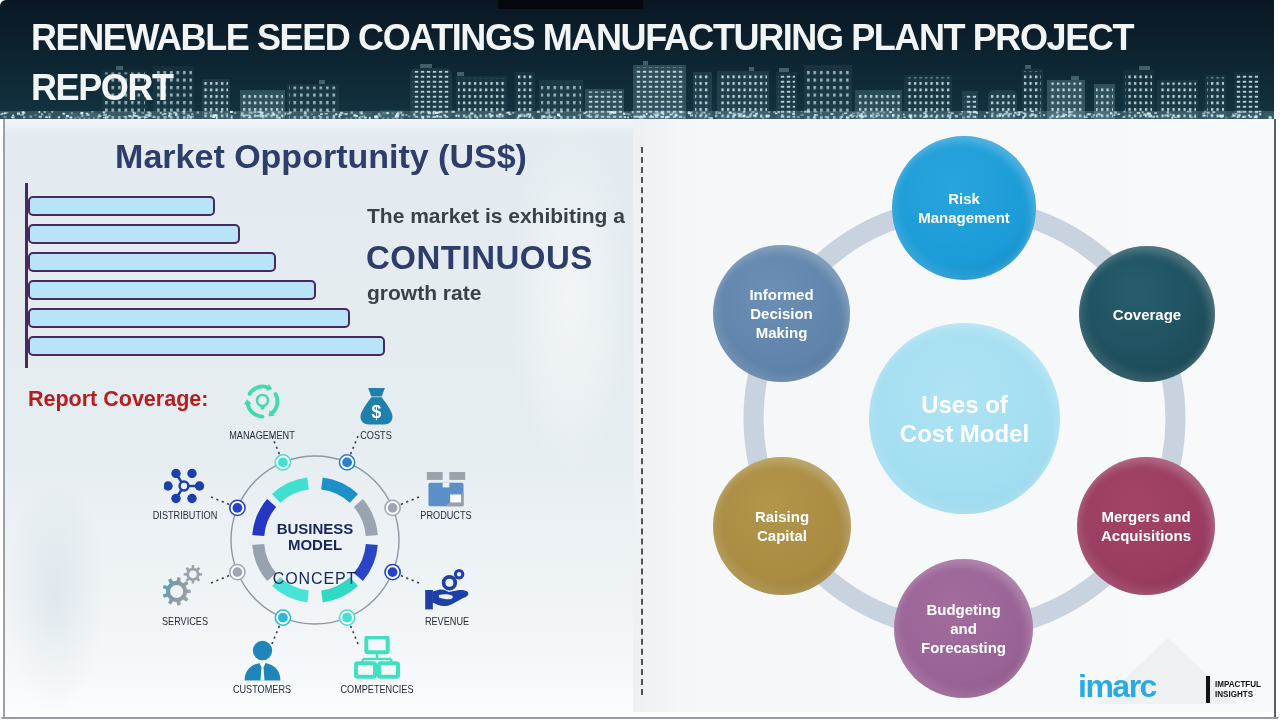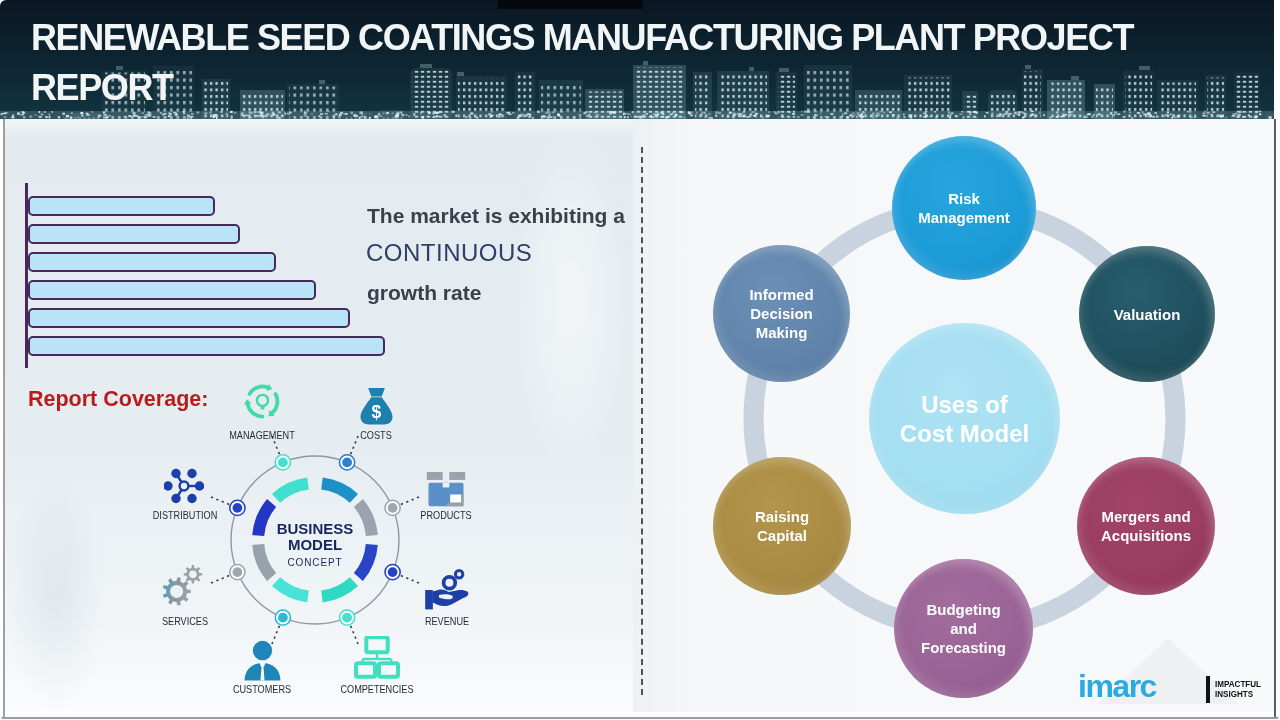--- a/index.html
+++ b/index.html
@@ -12,27 +12,27 @@
 #rightpanel{position:absolute;left:633px;top:119px;width:641px;height:593px;background:linear-gradient(90deg,#eef1f3 0%,#f5f7f8 10%,#f8f9fa 100%);}
 #pyr{position:absolute;left:1098px;top:638px;width:0;height:0;border-left:70px solid transparent;border-right:70px solid transparent;border-bottom:66px solid rgba(231,233,235,0.55);}
 #borderL{position:absolute;left:3px;top:119px;width:2px;height:598px;background:#9aa2a8;}
 #borderB{position:absolute;left:0px;top:717px;width:1280px;height:2px;background:#959ca3;}
 #borderR{position:absolute;left:1274px;top:119px;width:2px;height:598px;background:#565f68;}
 #divider{position:absolute;left:641px;top:147px;height:548px;border-left:2px dashed #4d5358;}
 #mtitle{position:absolute;left:56px;top:137px;width:530px;text-align:center;font-size:34px;font-weight:bold;color:#2e3d69;}
 .bar{position:absolute;background:#b9e4f7;border:2.5px solid #49285e;border-radius:5px;height:16px;}
 #axis{position:absolute;left:25px;top:183px;width:2.5px;height:185px;background:#49285e;}
 #mk1{position:absolute;left:367px;top:204px;font-size:21px;font-weight:bold;color:#3a4148;}
-#mk2{position:absolute;left:366px;top:239px;font-size:24px;font-weight:normal;color:#2e3d69;letter-spacing:0.5px;}
+#mk2{position:absolute;left:366px;top:239px;font-size:33px;font-weight:bold;color:#2e3d69;letter-spacing:0.5px;}
 #mk3{position:absolute;left:367px;top:281px;font-size:21px;font-weight:bold;color:#3a4148;}
 #repcov{position:absolute;left:28px;top:387px;font-size:21.5px;font-weight:bold;color:#b91c1c;}
 .iclabel{position:absolute;font-size:10.5px;color:#252c38;text-align:center;white-space:nowrap;transform:translateX(-50%) scaleX(0.87);transform-origin:center top;}
 #bmc-text{position:absolute;left:245px;top:521px;width:140px;text-align:center;color:#17265c;}
 #bmc-text .l1{font-size:15px;font-weight:bold;line-height:16px;}
-#bmc-text .l2{font-size:10px;letter-spacing:0.9px;margin-top:4px;}
+#bmc-text .l2{font-size:16px;letter-spacing:0.9px;margin-top:17px;}
 .bigring{position:absolute;left:741px;top:195px;}
 .ccirc{position:absolute;border-radius:50%;display:flex;align-items:center;justify-content:center;text-align:center;color:#fff;font-weight:bold;box-shadow:inset -4px 6px 9px rgba(255,255,255,0.22), inset 4px -6px 9px rgba(255,255,255,0.12);}
 .ccirc .t{width:92%;}
 #ctr{left:869px;top:323px;width:191px;height:191px;background:radial-gradient(circle at 45% 35%,#aee3f4 0%,#a3def1 60%,#97d6ec 100%);font-size:24px;line-height:29px;}
 #c1{left:892px;top:136px;width:144px;height:144px;background:radial-gradient(circle at 42% 34%,#27a5dd 0%,#1b9bd7 62%,#1286c2 100%);font-size:15px;line-height:19px;}
 #c2{left:1079px;top:246px;width:136px;height:136px;background:radial-gradient(circle at 42% 34%,#275e6e 0%,#1e4e5c 62%,#163f4c 100%);font-size:15px;}
 #c3{left:713px;top:245px;width:137px;height:137px;background:radial-gradient(circle at 42% 34%,#6b8fb5 0%,#5f83aa 62%,#527599 100%);font-size:15px;line-height:19px;}
 #c4{left:713px;top:457px;width:138px;height:138px;background:radial-gradient(circle at 42% 34%,#b2964b 0%,#a98b42 62%,#977a35 100%);font-size:15px;line-height:19px;}
 #c5{left:894px;top:559px;width:139px;height:139px;background:radial-gradient(circle at 42% 34%,#a26d9d 0%,#996295 62%,#875283 100%);font-size:15px;line-height:19px;}
 #c6{left:1077px;top:457px;width:138px;height:138px;background:radial-gradient(circle at 42% 34%,#a34467 0%,#993c5f 62%,#872f51 100%);font-size:15px;line-height:19px;}
@@ -655,20 +655,21 @@
 <rect x="257.3" y="56.3" width="1.9" height="1.5" fill="rgba(225,246,251,0.68)"></rect>
 </svg>
       <h1>RENEWABLE SEED COATINGS MANUFACTURING PLANT PROJECT REPORT</h1>
     </div>
 <div id="topbar"></div>
 <div id="borderL"></div>
     <div id="borderB"></div>
     <div id="borderR"></div>
 <div id="divider"></div>
 
+<div id="mtitle">Market Opportunity (US$)</div>
 <div id="axis"></div>
 <div class="bar" style="left:28px;top:196px;width:183px;"></div>
 <div class="bar" style="left:28px;top:224px;width:208px;"></div>
 <div class="bar" style="left:28px;top:252px;width:244px;"></div>
 <div class="bar" style="left:28px;top:280px;width:284px;"></div>
 <div class="bar" style="left:28px;top:308px;width:318px;"></div>
 <div class="bar" style="left:28px;top:336px;width:353px;"></div>
 <div id="mk1">The market is exhibiting a</div>
 <div id="mk2">CONTINUOUS</div>
 <div id="mk3">growth rate</div>
@@ -798,21 +799,21 @@
 <svg class="bigring" width="447" height="447" viewBox="0 0 447 447">
       <circle cx="223.5" cy="223.5" r="211" fill="none" stroke="#c9d3e0" stroke-width="20"></circle>
     </svg>
 <div class="ccirc" id="c1">
       <div class="t">Risk<br>Management</div>
     </div>
 <div class="ccirc" id="ctr">
       <div class="t">Uses of<br>Cost Model</div>
     </div>
 <div class="ccirc" id="c2">
-      <div class="t">Valuation</div>
+      <div class="t">Coverage</div>
     </div>
 <div class="ccirc" id="c3">
       <div class="t">Informed<br>Decision<br>Making</div>
     </div>
 <div class="ccirc" id="c4">
       <div class="t">Raising<br>Capital</div>
     </div>
 <div class="ccirc" id="c5">
       <div class="t">Budgeting<br>and<br>Forecasting</div>
     </div>

